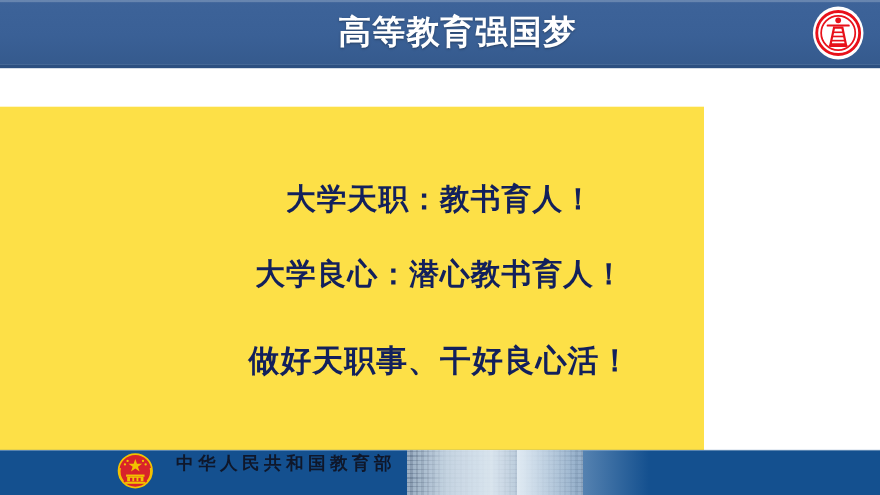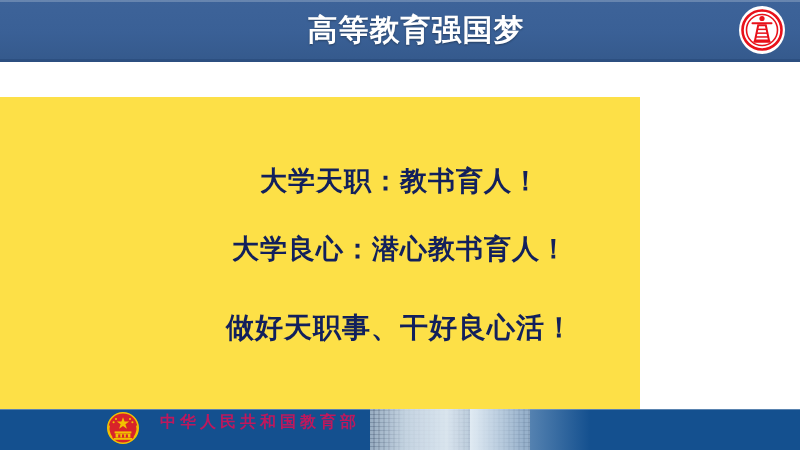--- a/index.html
+++ b/index.html
@@ -155,21 +155,21 @@
   }
 
   .footer-text {
     position: absolute;
     left: 160px;
     top: 412px;
     width: 300px;
     height: 36px;
   }
   .footer-cn {
-    color: #be185d;
+    color: #0f172a;
     font-size: 16px;
     font-weight: bold;
     letter-spacing: 4px;
     font-family: "Liberation Serif", "DejaVu Serif", serif;
     line-height: 19px;
     white-space: nowrap;
   }
   .footer-en {
     color: #e8eef6;
     font-size: 7px;

